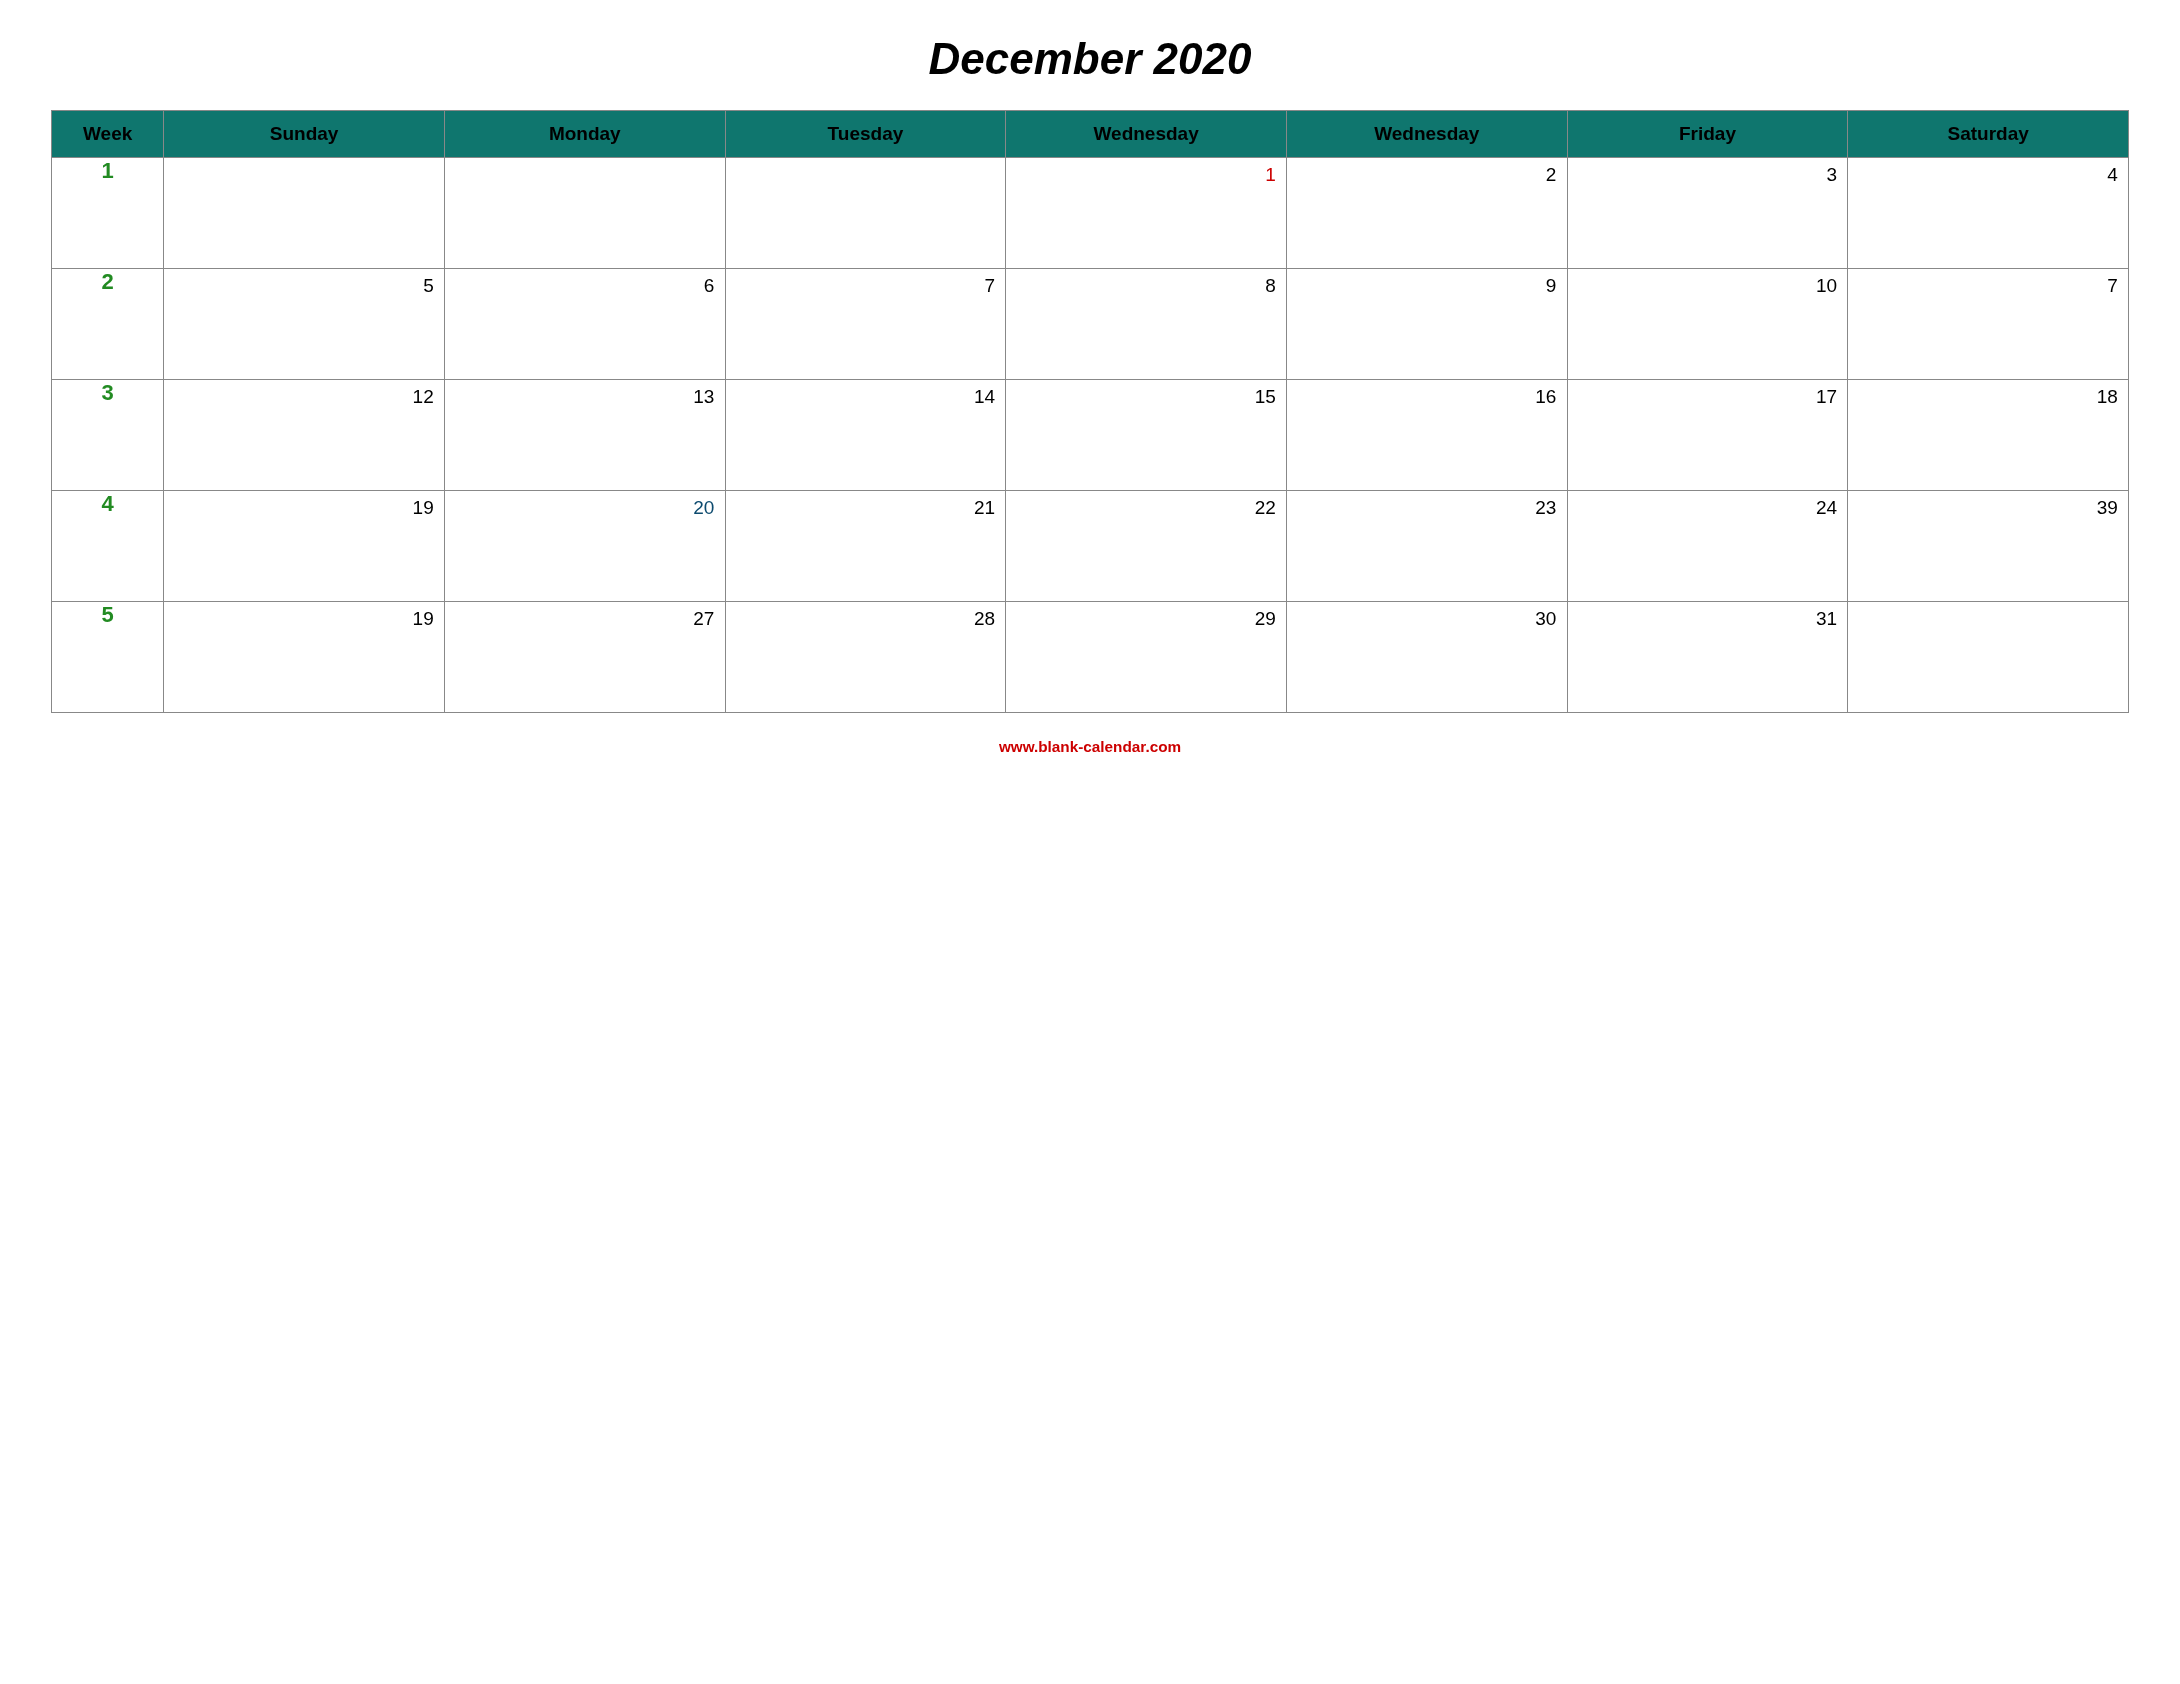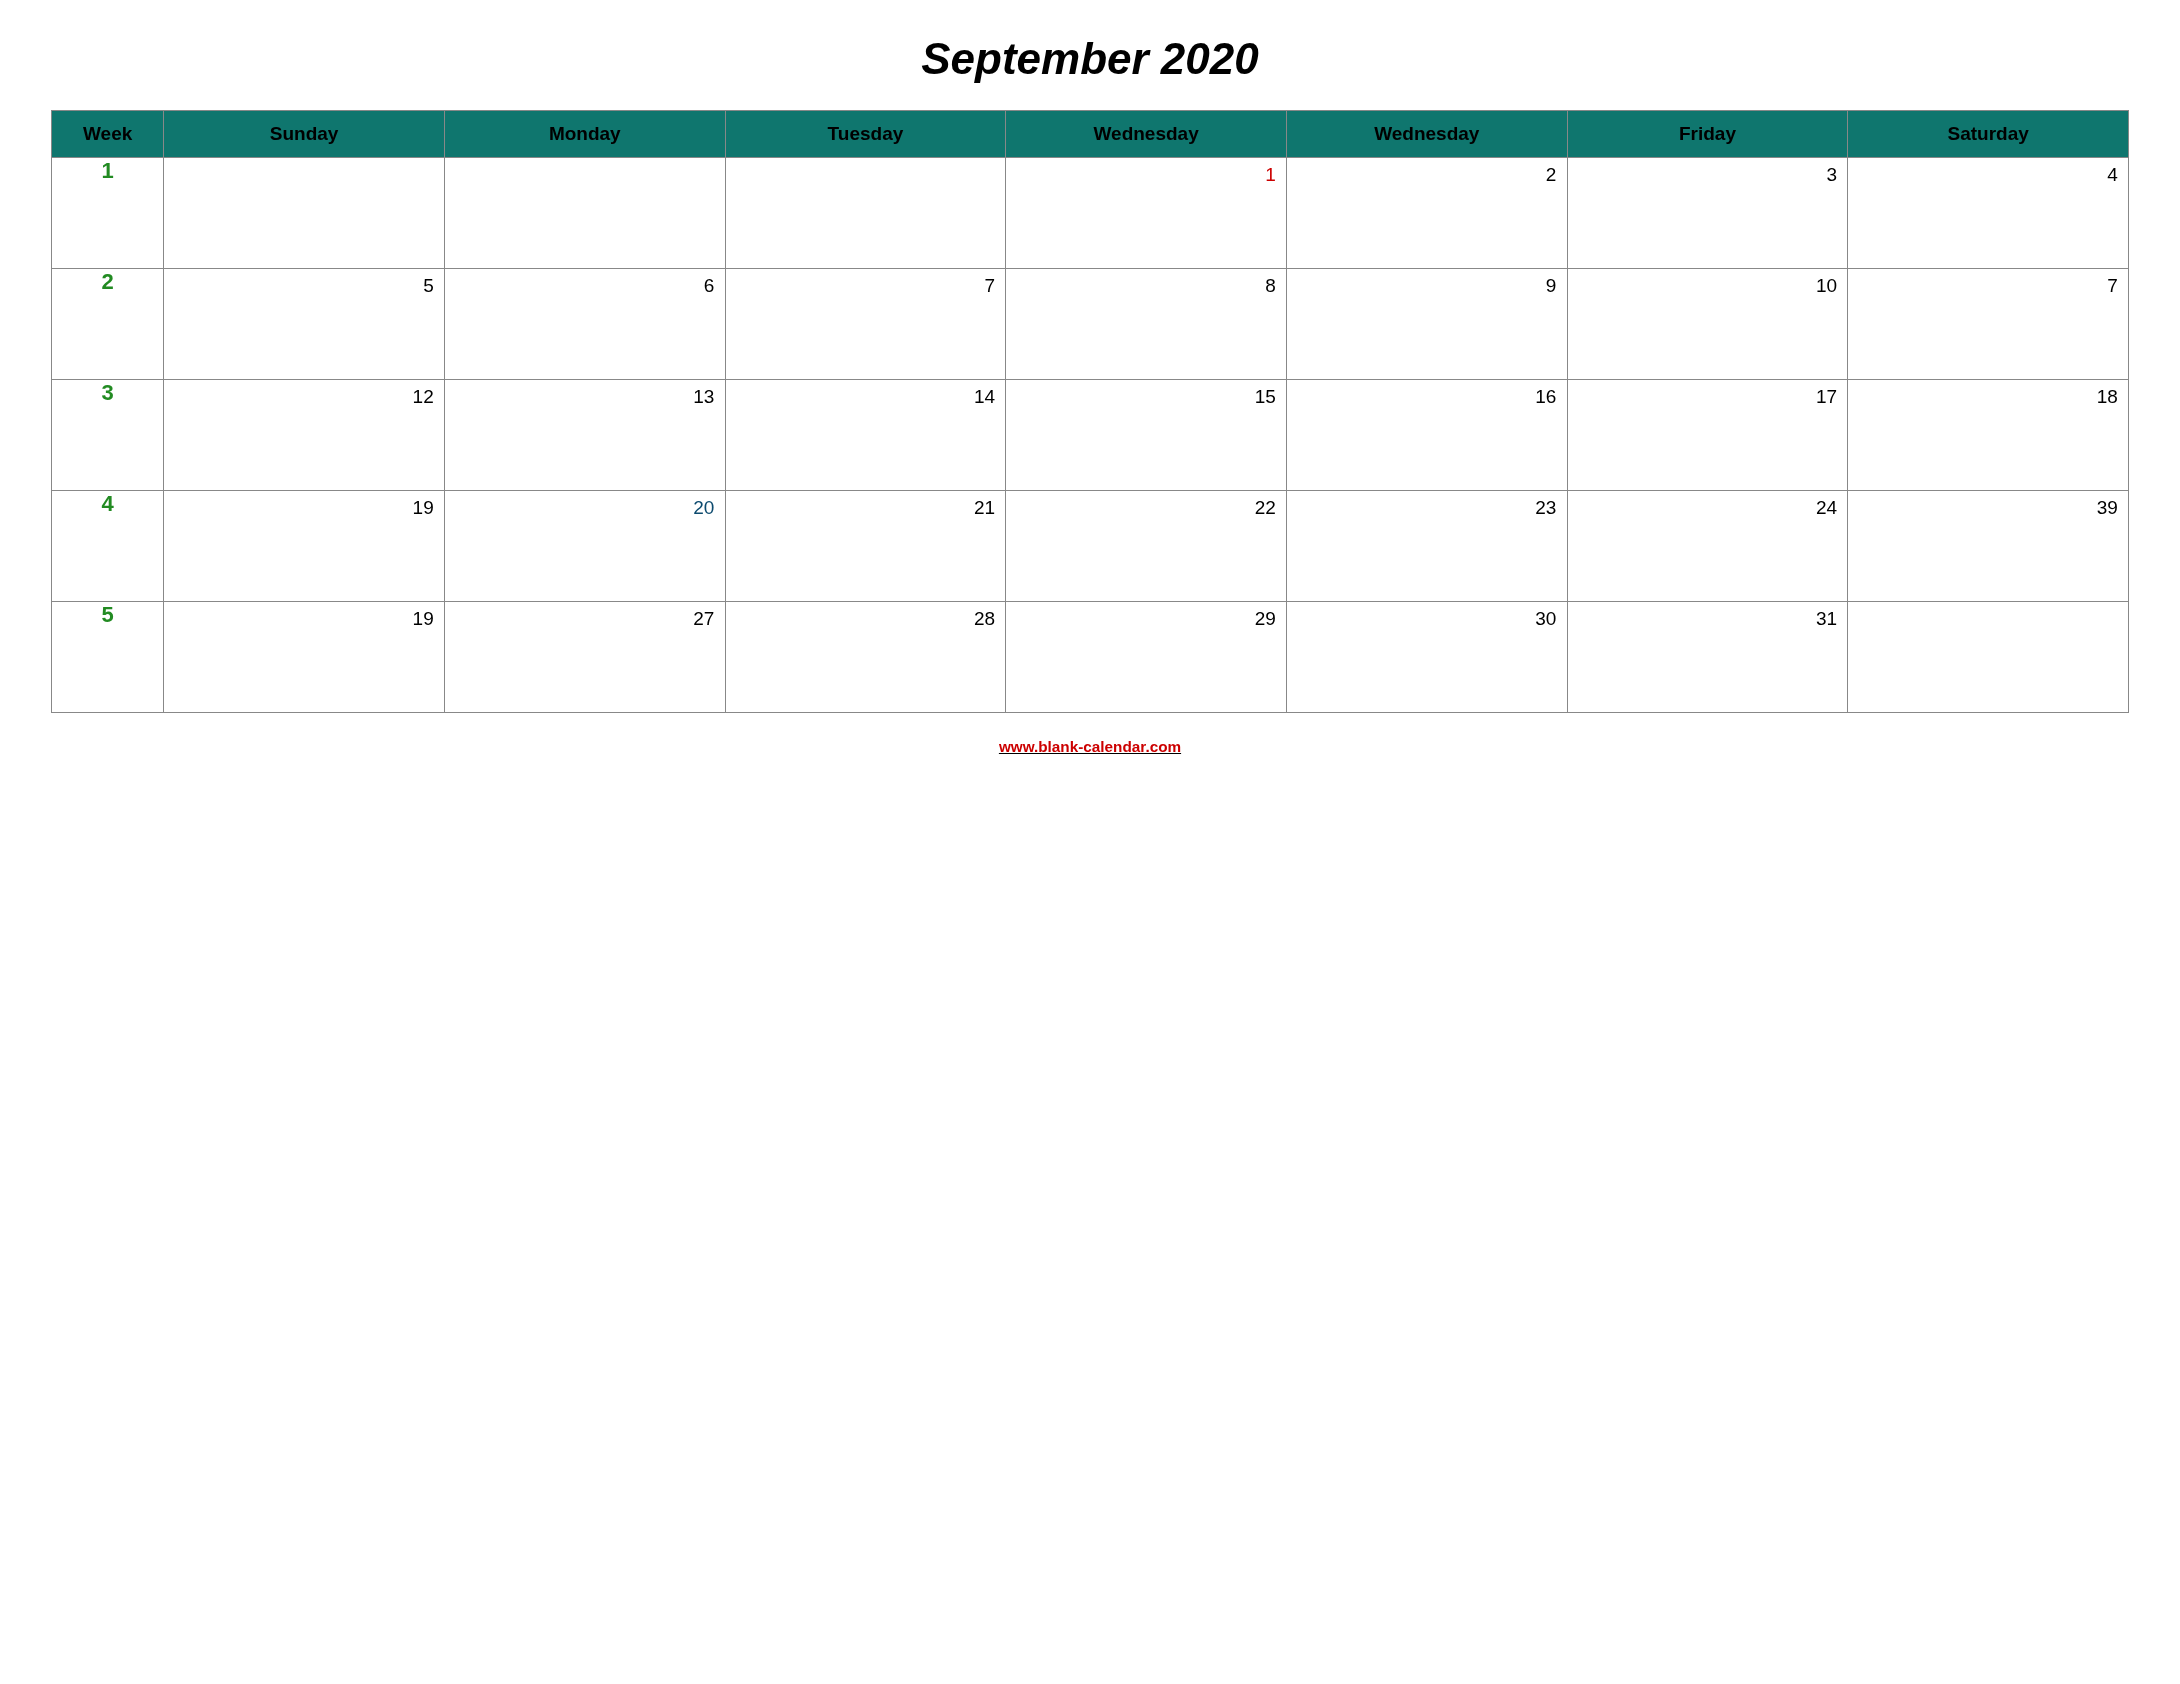--- a/index.html
+++ b/index.html
@@ -68,33 +68,32 @@
     }
 
     .day-cell .day-number {
       display: block;
       text-align: right;
     }
 
     .footer {
       margin-top: 25.6px;
       font-size: 15.3px;
-      text-decoration: underline;
     }
 
     .footer a {
       color: #cc0000;
       text-decoration: none;
       font-weight: bold;
     }
   </style>
 </head>
 <body>
 
-<h1 class="page-title">September 2020</h1>
+<h1 class="page-title">December 2020</h1>
 
 <table class="calendar-table">
   <thead>
     <tr>
     <th style="width: 68px;">Week</th>
         <th>Sunday</th>
         <th>Monday</th>
         <th>Tuesday</th>
         <th>Wednesday</th>
         <th>Wednesday</th>

